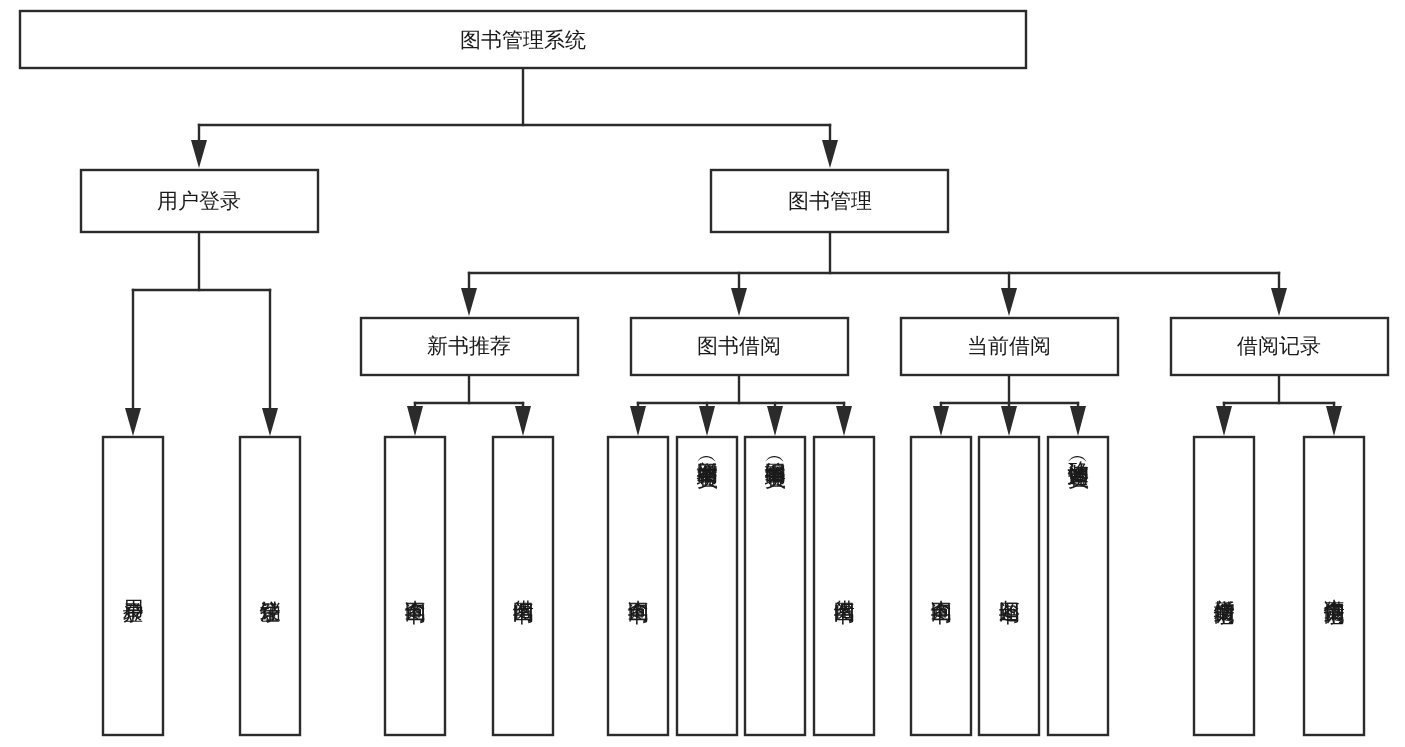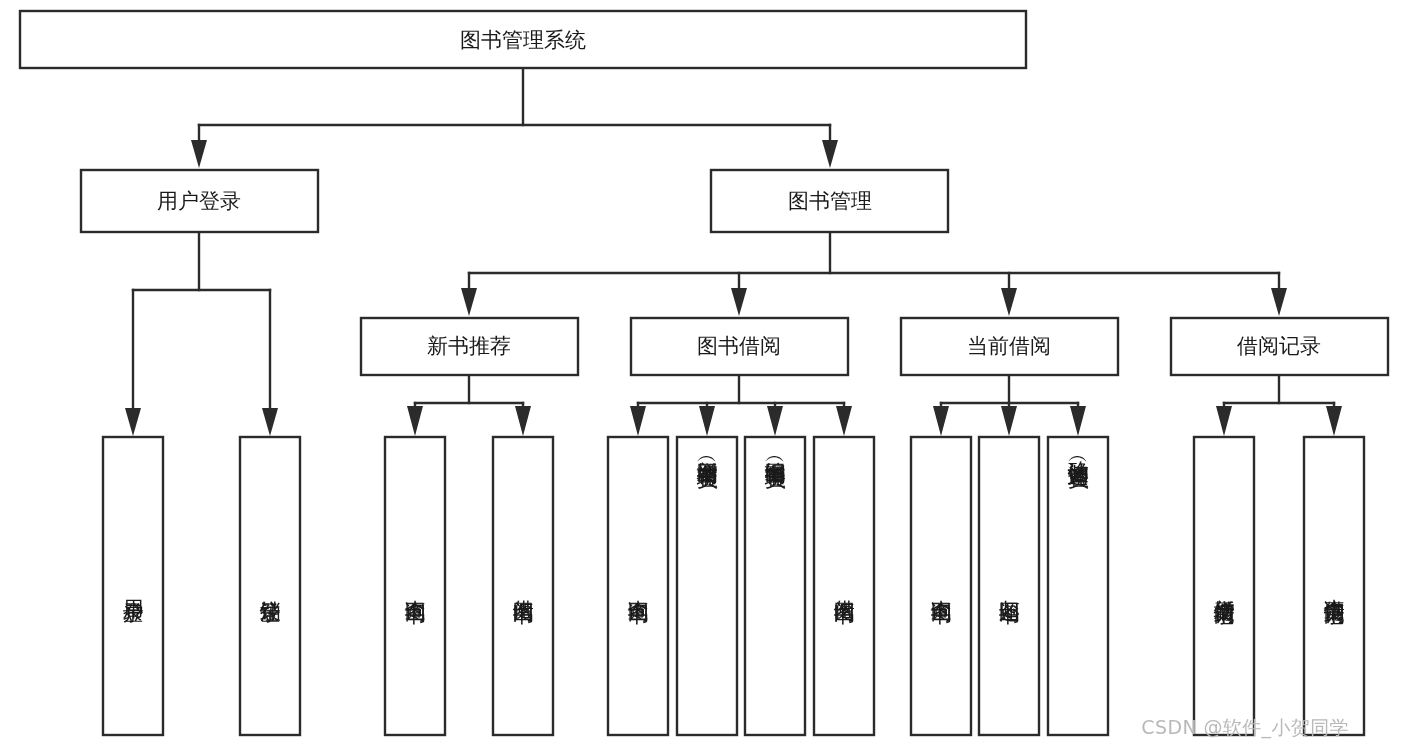--- a/index.html
+++ b/index.html
@@ -225,14 +225,13 @@
   <div class="vlabel" style="left:745px; top:444px; width:60px; height:291px; justify-content:flex-start;">编辑图书（管理员）</div>
   <div class="vlabel" style="left:814px; top:437px; width:60px; height:298px; justify-content:center;">借阅图书</div>
 
   <div class="vlabel" style="left:911px; top:437px; width:60px; height:298px; justify-content:center;">查询图书</div>
   <div class="vlabel" style="left:979px; top:437px; width:60px; height:298px; justify-content:center;">归还图书</div>
   <div class="vlabel" style="left:1048px; top:444px; width:60px; height:291px; justify-content:flex-start;">确认归还（管理员）</div>
 
   <div class="vlabel" style="left:1194px; top:437px; width:60px; height:298px; justify-content:center;">新增借阅记录</div>
   <div class="vlabel" style="left:1304px; top:437px; width:60px; height:298px; justify-content:center;">查询借阅记录</div>
 
-  <div class="watermark">CSDN @软件_小贺同学</div>
 </div>
 
 </body></html>

